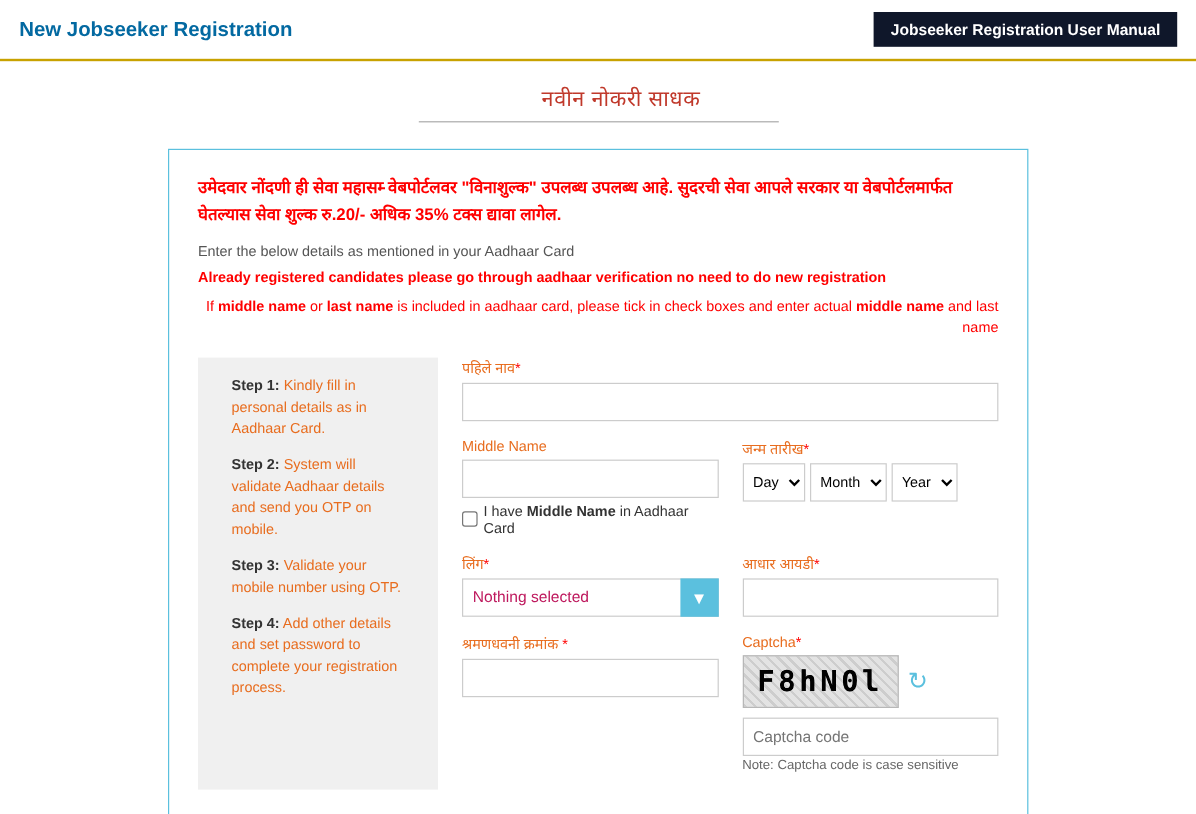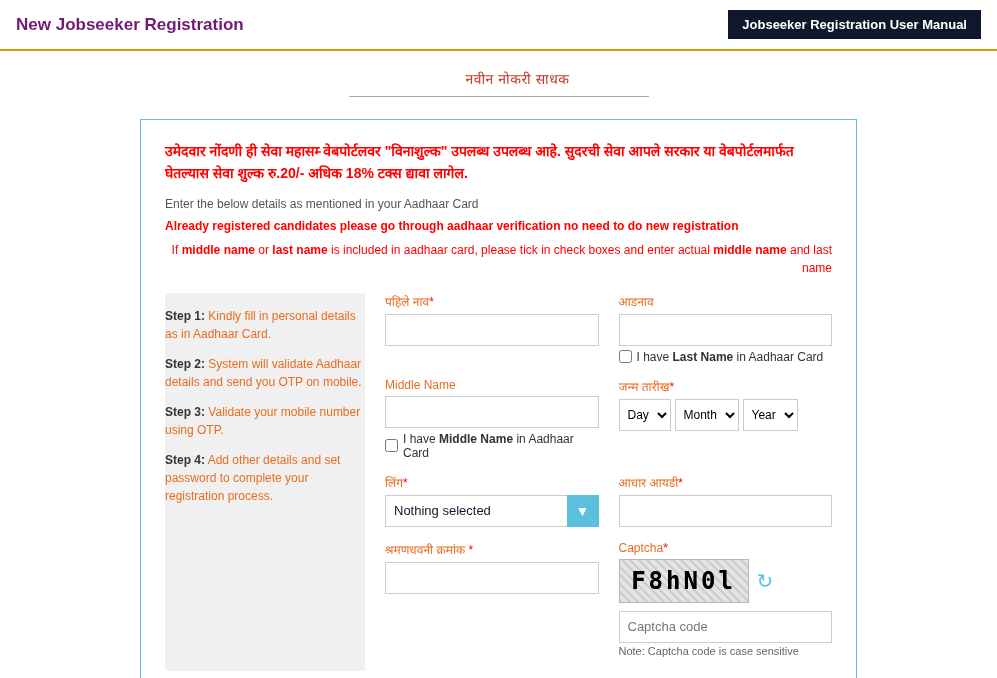--- a/index.html
+++ b/index.html
@@ -9,39 +9,39 @@
     .header {
       display: flex;
       justify-content: space-between;
       align-items: center;
       padding: 10px 16px;
       border-bottom: 2px solid #c8a200;
     }
     .header-title {
       font-size: 17px;
       font-weight: bold;
-      color: #701a75;
+      color: #0369a1;
     }
     .header-btn {
       background: #0f172a;
       color: #fff;
       padding: 7px 14px;
       font-size: 13px;
       border: none;
       cursor: pointer;
       font-weight: bold;
     }
 
     
     .page-title-section {
       text-align: center;
       padding: 18px 0 6px;
     }
     .page-title-marathi {
-      font-size: 14px;
+      font-size: 18px;
       color: #c0392b;
       letter-spacing: 0.5px;
       margin-left: 38px;
     }
     .page-title-divider {
       width: 300px;
       margin: 8px auto 0;
       border: none;
       border-top: 1px solid #aaa;
     }
@@ -88,21 +88,21 @@
 
     
     .layout {
       display: flex;
       gap: 0;
     }
     .sidebar {
       background: #f0f0f0;
       min-width: 200px;
       max-width: 200px;
-      padding: 14px 0;
+      padding: 14px 28px;
       font-size: 12px;
       line-height: 1.5;
       margin-right: 20px;
       flex-shrink: 0;
     }
     .sidebar p {
       margin-bottom: 12px;
       color: #333;
     }
     .sidebar p .step-label {
@@ -179,21 +179,21 @@
     }
     .gender-dropdown {
       width: 100%;
       border: 1px solid #ccc;
       padding: 5px 8px;
       font-size: 13px;
       height: 32px;
       background: #fff;
       appearance: none;
       cursor: pointer;
-      color: #0f172a;
+      color: #be185d;
     }
     .gender-dropdown-arrow {
       position: absolute;
       right: 0;
       top: 0;
       height: 32px;
       width: 32px;
       background: #5bc0de;
       display: flex;
       align-items: center;
@@ -256,21 +256,21 @@
   <button class="header-btn">Jobseeker Registration User Manual</button>
 </div>
 
 <div class="page-title-section">
   <div class="page-title-marathi">नवीन नोकरी साधक</div>
   <hr class="page-title-divider">
 </div>
 
 <div class="main-container">
 
-  <div class="notice-marathi">उमेदवार नोंदणी ही सेवा महासम्‍ वेबपोर्टलवर "विनाशुल्क" उपलब्ध उपलब्ध आहे. सुदरची सेवा आपले सरकार या वेबपोर्टलमार्फत घेतल्यास सेवा शुल्क रु.20/- अधिक 18% टक्स द्यावा लागेल.</div>
+  <div class="notice-marathi">उमेदवार नोंदणी ही सेवा महासम्‍ वेबपोर्टलवर "विनाशुल्क" उपलब्ध उपलब्ध आहे. सुदरची सेवा आपले सरकार या वेबपोर्टलमार्फत घेतल्यास सेवा शुल्क रु.20/- अधिक 35% टक्स द्यावा लागेल.</div>
   <div class="aadhaar-note">Enter the below details as mentioned in your Aadhaar Card</div>
   <div class="already-registered">Already registered candidates please go through aadhaar verification no need to do new registration</div>
   <div class="middle-name-note">
     If <span>middle name</span> or <span>last name</span> is included in aadhaar card, please tick in check boxes and enter actual <span>middle name</span> and last name
   </div>
 
   <div class="layout">
 
     <div class="sidebar">
       <p>
@@ -293,32 +293,20 @@
 
     <div class="form-area">
 
       <div class="form-row">
         <div class="form-group">
           <label class="form-label">
             <span>पहिले नाव</span><span class="required">*</span>
           </label>
           <input type="text" class="form-control" style="">
         </div>
-        <div class="form-group">
-          <label class="form-label">
-            <span>आडनाव</span>
-          </label>
-          <input type="text" class="form-control" style="">
-          <div class="checkbox-row">
-            <input type="checkbox" style="">
-            <span>
-              I have<span class="cb-highlight"> Last Name</span> in Aadhaar Card
-            </span>
-          </div>
-        </div>
       </div>
 
       <div class="form-row">
         <div class="form-group">
           <label class="form-label">Middle Name</label>
           <input type="text" class="form-control" style="">
           <div class="checkbox-row">
             <input type="checkbox" style="">
             <span>
               I have<span class="cb-highlight"> Middle Name</span> in Aadhaar Card

